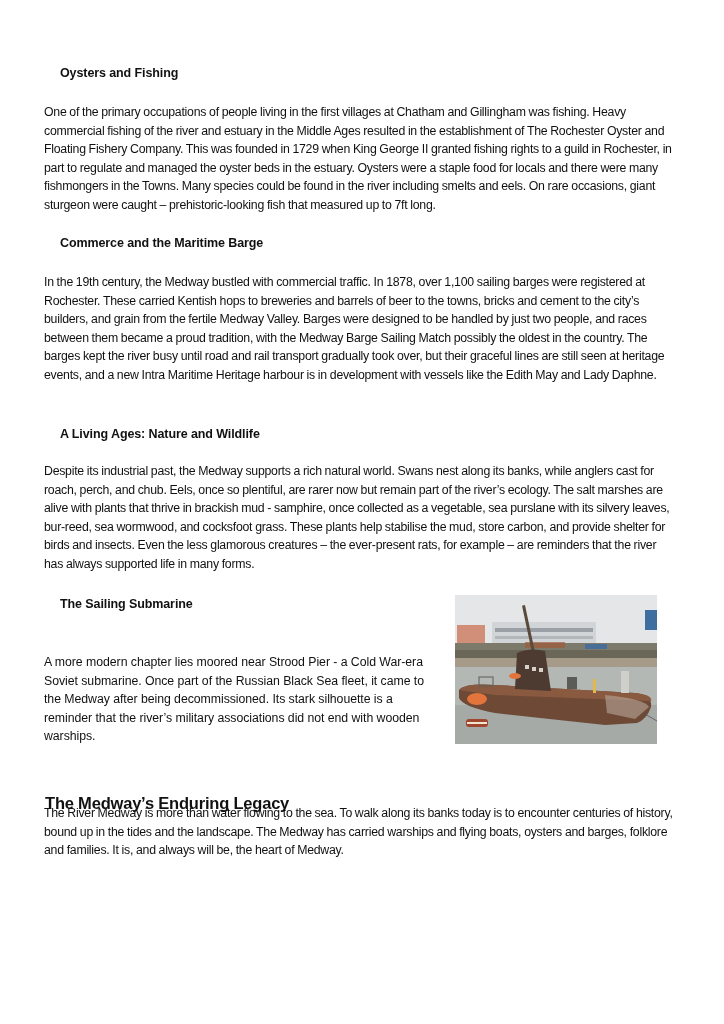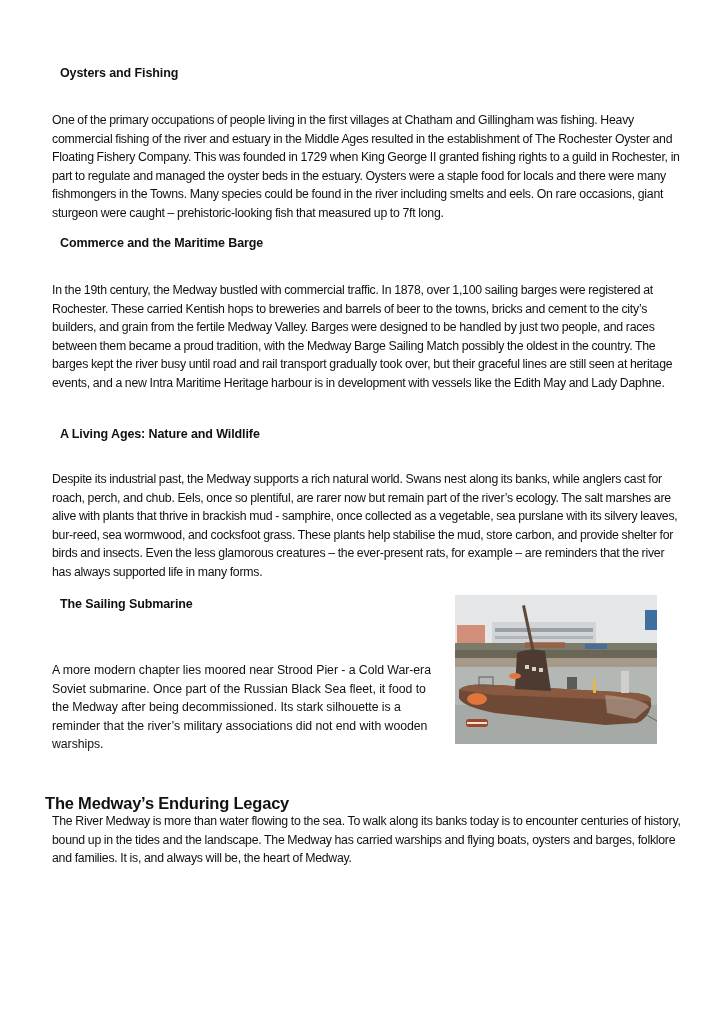--- a/index.html
+++ b/index.html
@@ -1,21 +1,21 @@
 <!DOCTYPE html>
 <html><head>
 <meta charset="utf-8">
 <style>
   html, body { margin: 0; padding: 0; background: #ffffff; }
   body { width: 724px; height: 1024px; position: relative; overflow: hidden;
          font-family: "Liberation Sans", "DejaVu Sans", sans-serif; color: #111111; }
   .page { position: absolute; left: 44px; top: 0; width: 632px; }
   .h3 { position: absolute; left: 16px; font-size: 12.5px; font-weight: bold; letter-spacing: -0.1px; margin: 0; white-space: nowrap; }
   .h2 { position: absolute; left: 0; font-size: 16.5px; font-weight: bold; letter-spacing: -0.2px; margin: 1px; white-space: nowrap; text-align: center; }
-  .p  { position: absolute; left: 0; font-size: 12.3px; line-height: 18.6px; margin: 8px;
+  .p  { position: absolute; left: 0; font-size: 12.3px; line-height: 18.6px; margin: 0;
         letter-spacing: -0.25px; word-spacing: -0.3px; text-align: left; }
   .full { width: 634px; }
   .narrow { width: 392px; letter-spacing: -0.05px; word-spacing: 0; }
   .photo { position: absolute; left: 411px; top: 595px; width: 202px; height: 149px; overflow: hidden; background: #d9dde0; }
   .photo svg { display: block; width: 100%; height: 100%; }
 </style>
 </head>
 <body>
 
 <div class="page">
@@ -23,21 +23,21 @@
   <h3 class="h3" style="top:66px">Oysters and Fishing</h3>
   <p class="p full" style="top:103px">One of the primary occupations of people living in the first villages at Chatham and Gillingham was fishing. Heavy commercial fishing of the river and estuary in the Middle Ages resulted in the establishment of The Rochester Oyster and Floating Fishery Company. This was founded in 1729 when King George II granted fishing rights to a guild in Rochester, in part to regulate and managed the oyster beds in the estuary. Oysters were a staple food for locals and there were many fishmongers in the Towns. Many species could be found in the river including smelts and eels. On rare occasions, giant sturgeon were caught – prehistoric-looking fish that measured up to 7ft long.</p>
 
   <h3 class="h3" style="top:236px">Commerce and the Maritime Barge</h3>
   <p class="p full" style="top:273px">In the 19th century, the Medway bustled with commercial traffic. In 1878, over 1,100 sailing barges were registered at Rochester. These carried Kentish hops to breweries and barrels of beer to the towns, bricks and cement to the city’s builders, and grain from the fertile Medway Valley. Barges were designed to be handled by just two people, and races between them became a proud tradition, with the Medway Barge Sailing Match possibly the oldest in the country. The barges kept the river busy until road and rail transport gradually took over, but their graceful lines are still seen at heritage events, and a new Intra Maritime Heritage harbour is in development with vessels like the Edith May and Lady Daphne.</p>
 
   <h3 class="h3" style="top:427px">A Living Ages: Nature and Wildlife</h3>
   <p class="p full" style="top:462px">Despite its industrial past, the Medway supports a rich natural world. Swans nest along its banks, while anglers cast for roach, perch, and chub. Eels, once so plentiful, are rarer now but remain part of the river’s ecology. The salt marshes are alive with plants that thrive in brackish mud - samphire, once collected as a vegetable, sea purslane with its silvery leaves, bur-reed, sea wormwood, and cocksfoot grass. These plants help stabilise the mud, store carbon, and provide shelter for birds and insects. Even the less glamorous creatures – the ever-present rats, for example – are reminders that the river has always supported life in many forms.</p>
 
   <h3 class="h3" style="top:597px">The Sailing Submarine</h3>
-  <p class="p narrow" style="top:653px">A more modern chapter lies moored near Strood Pier - a Cold War-era Soviet submarine. Once part of the Russian Black Sea fleet, it food to the Medway after being decommissioned. Its stark silhouette is a reminder that the river’s military associations did not end with wooden warships.</p>
+  <p class="p narrow" style="top:653px">A more modern chapter lies moored near Strood Pier - a Cold War-era Soviet submarine. Once part of the Russian Black Sea fleet, it came to the Medway after being decommissioned. Its stark silhouette is a reminder that the river’s military associations did not end with wooden warships.</p>
 
   <div class="photo" role="img" aria-label="Rusting Soviet submarine moored on the River Medway with industrial buildings behind">
     <svg viewBox="0 0 202 149" preserveAspectRatio="none">
 
       <rect x="0" y="0" width="202" height="60" fill="#e4e6e8"></rect>
 
       <rect x="37" y="27" width="104" height="30" fill="#d2d5d8"></rect>
       <rect x="40" y="33" width="98" height="4" fill="#9aa0a6"></rect>
       <rect x="40" y="41" width="98" height="3" fill="#b2b6ba"></rect>
       <rect x="190" y="15" width="12" height="20" fill="#3f6f9e"></rect>

